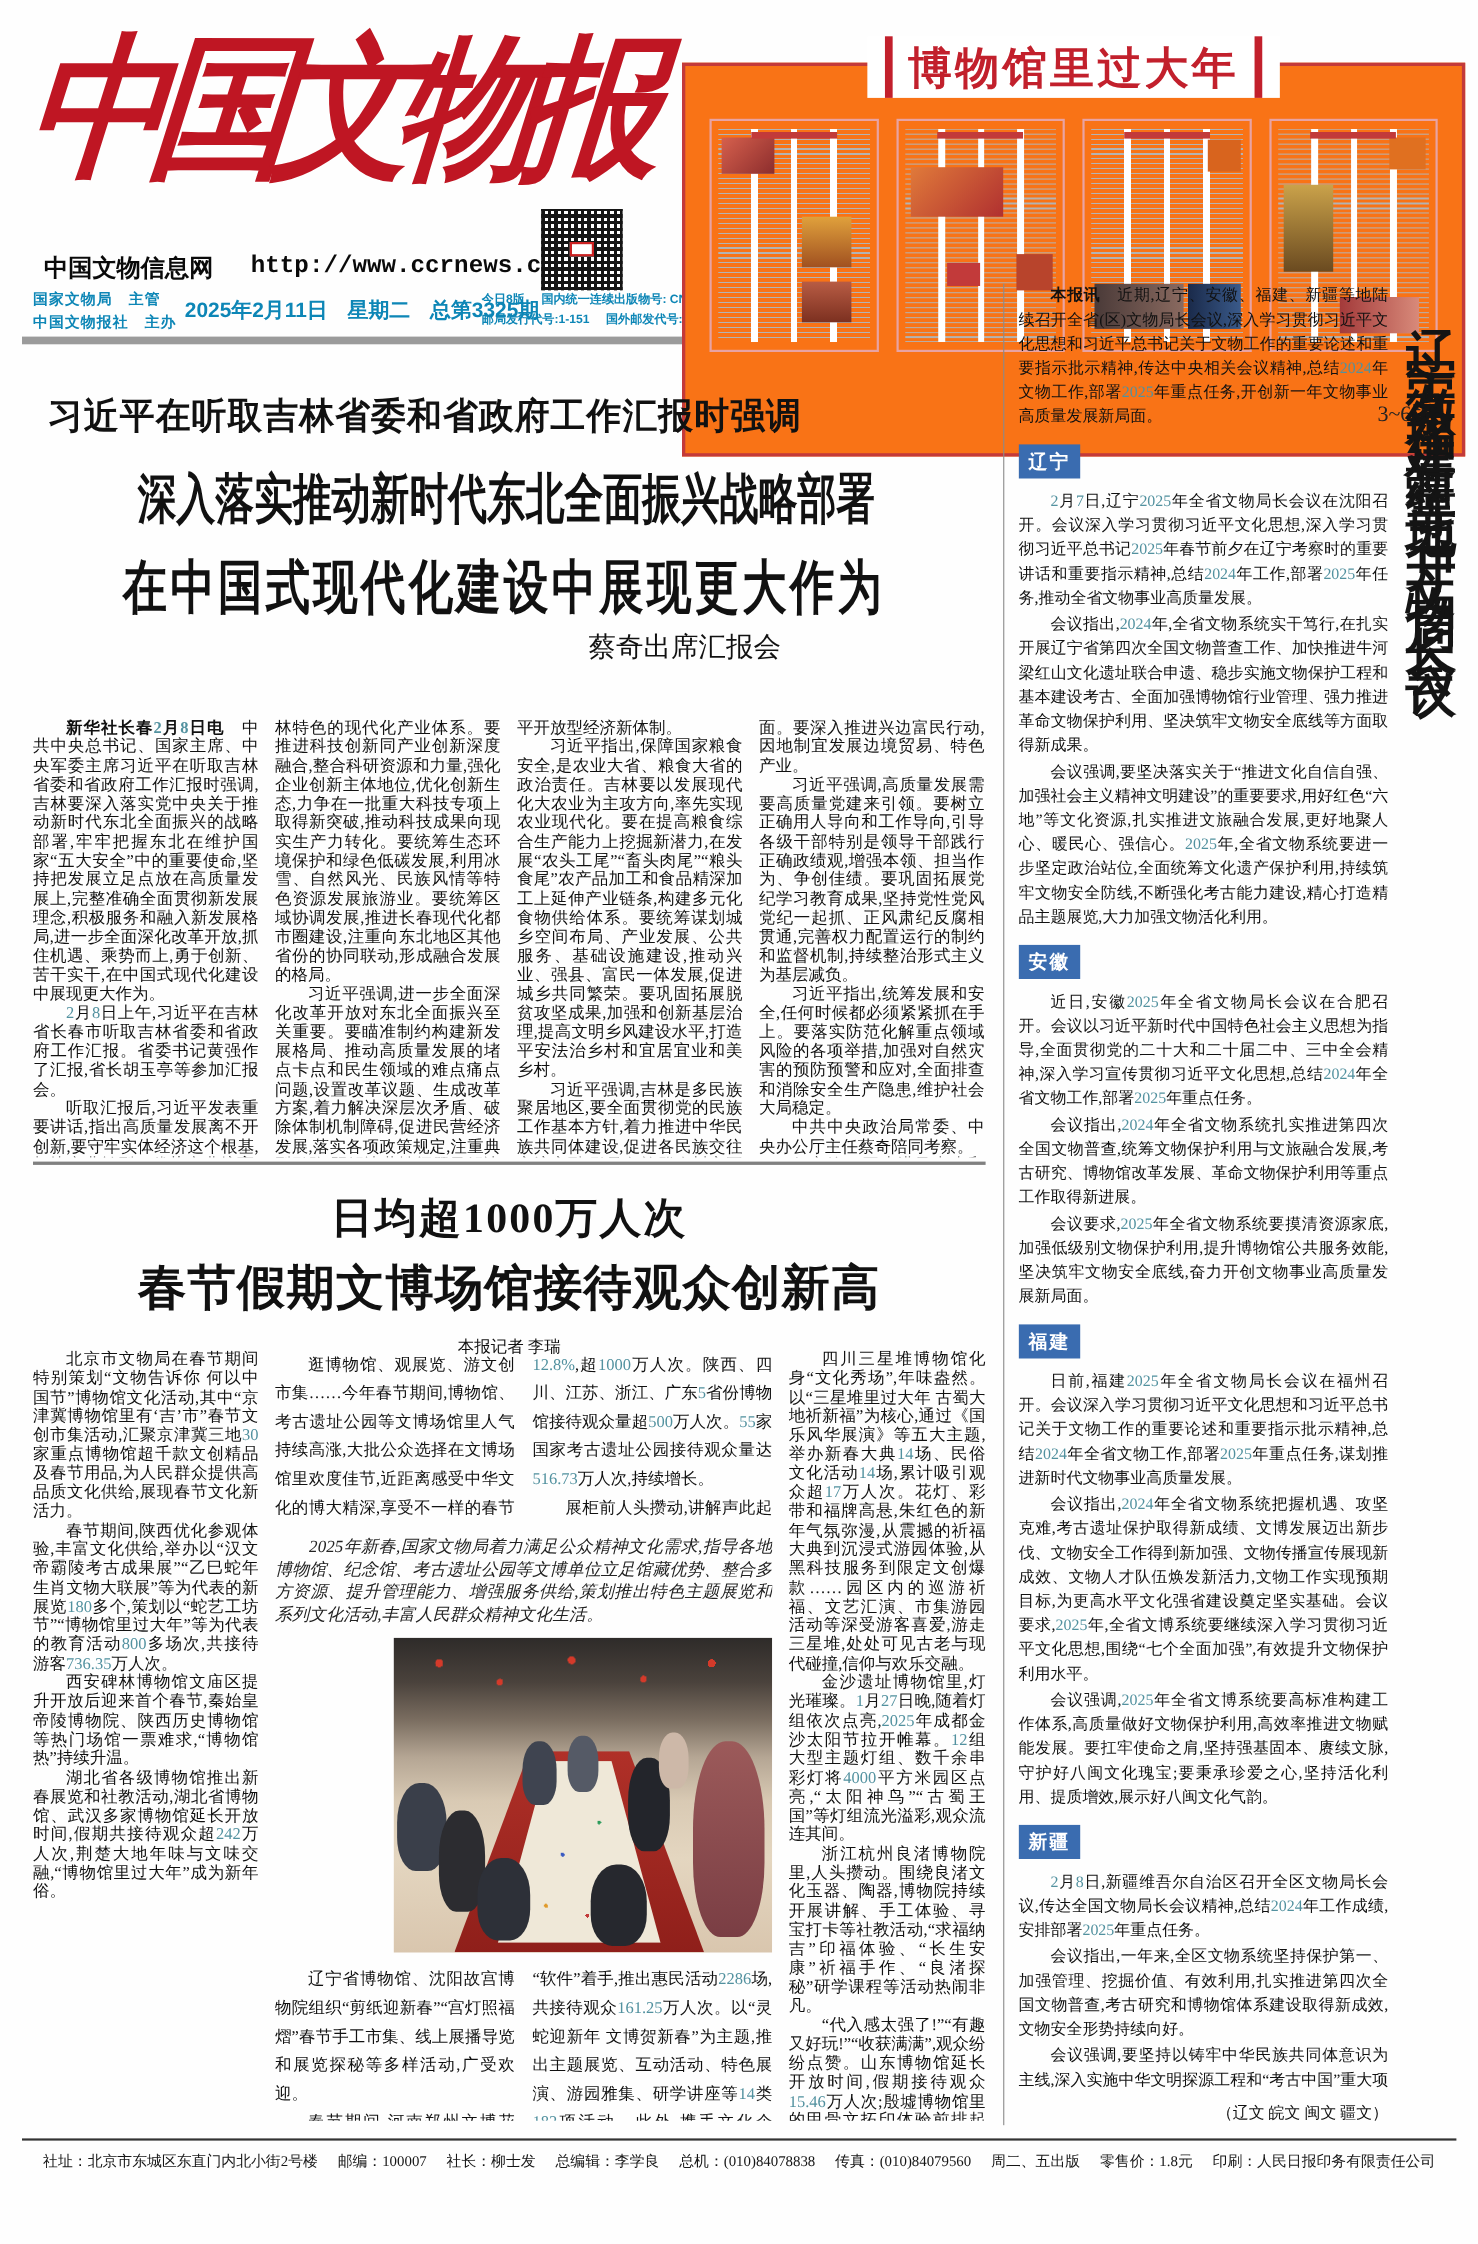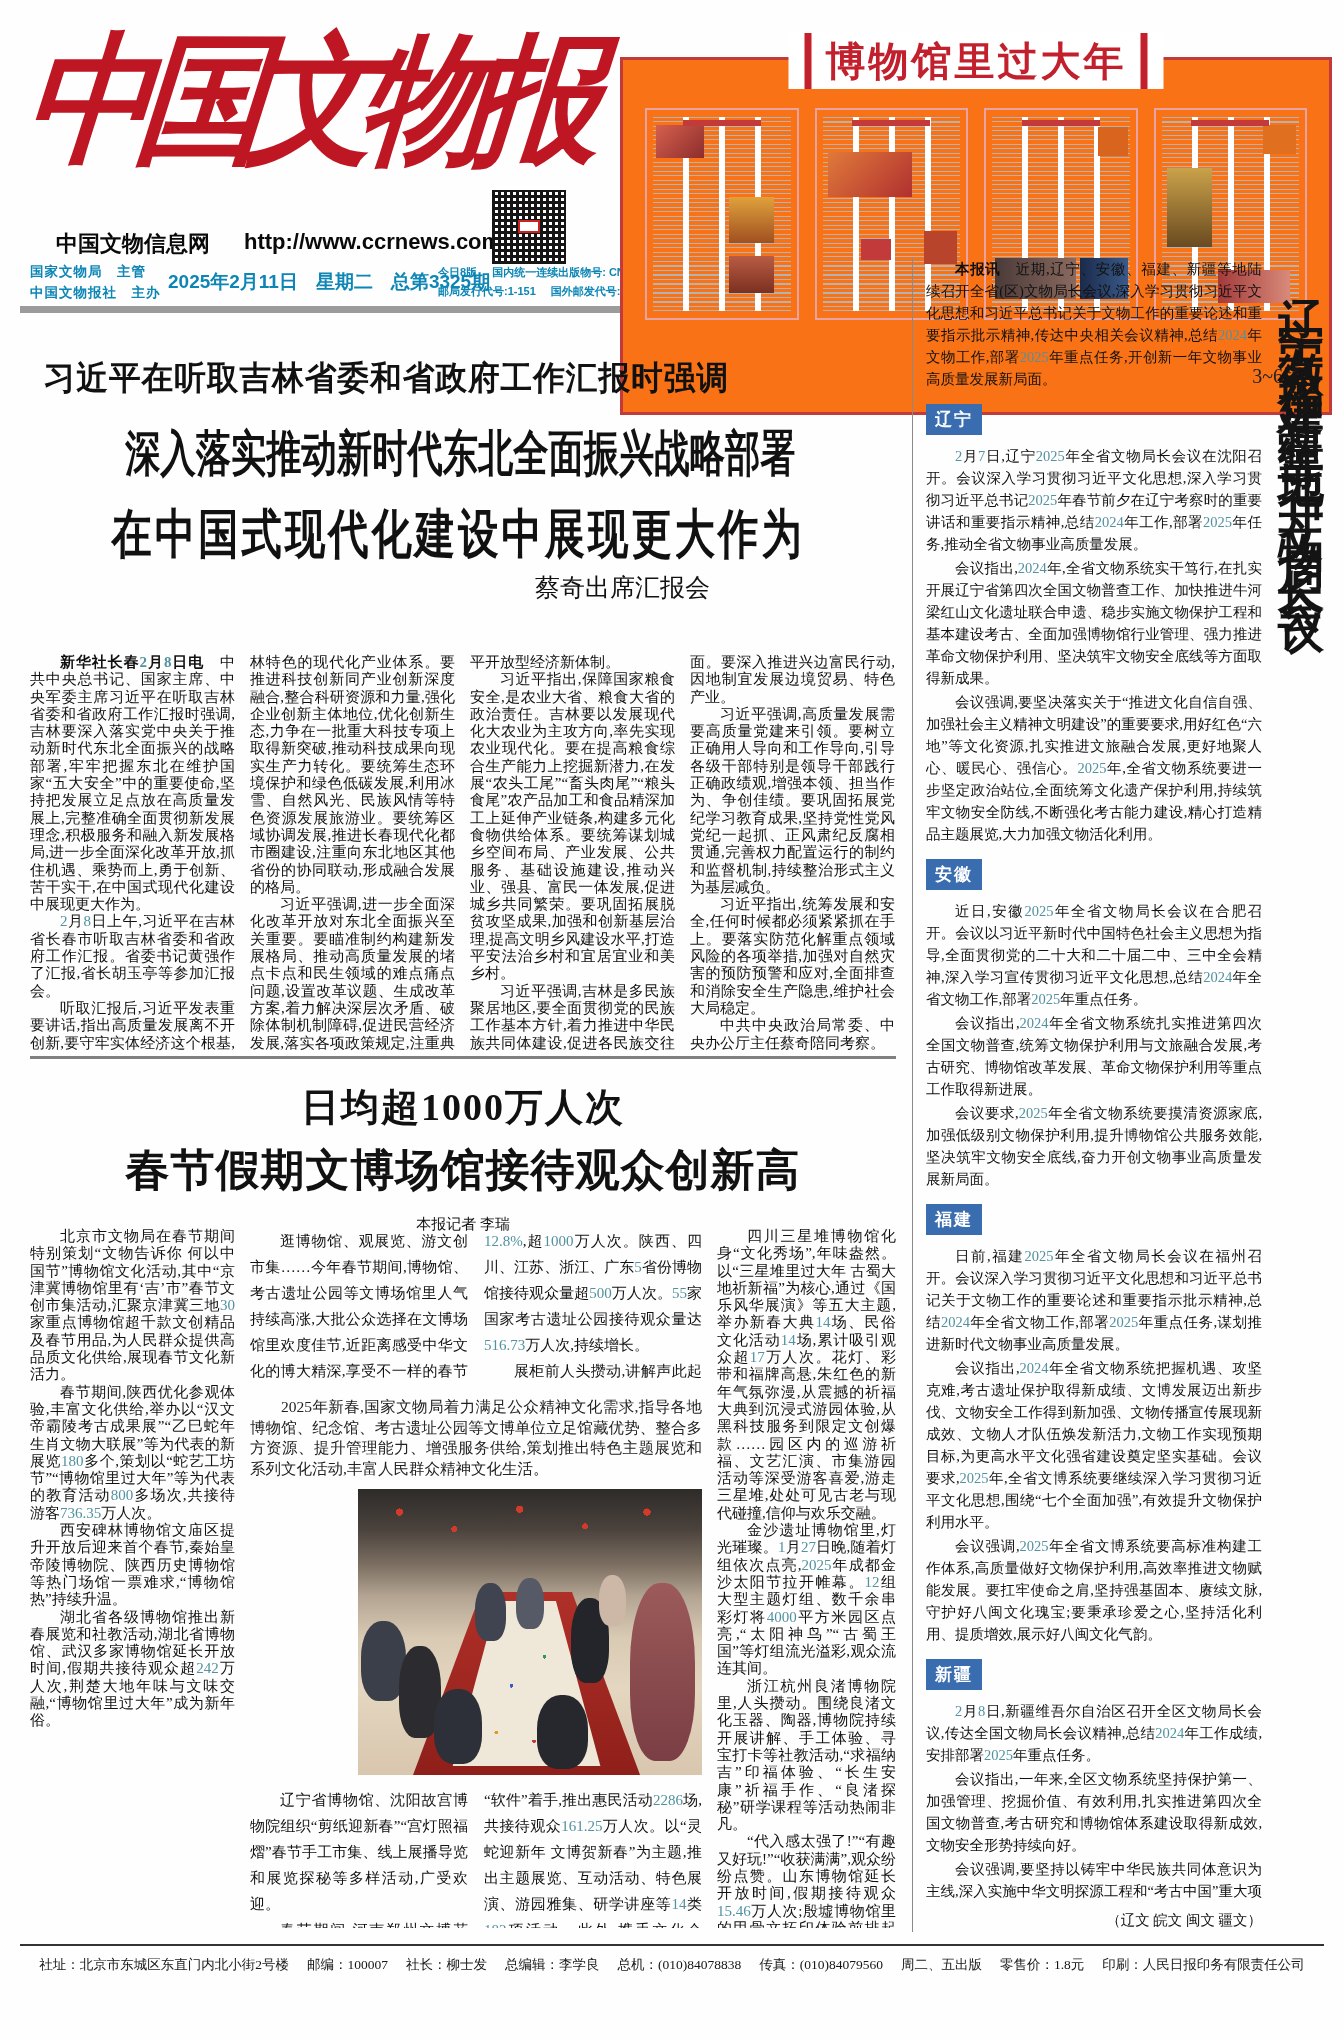--- a/index.html
+++ b/index.html
@@ -5,22 +5,22 @@
   html,body{margin:0;padding:0;background:#e9e9e9}
   body{width:1344px;font-family:"Liberation Serif","DejaVu Serif",serif;color:#111}
   .page{position:relative;width:1344px;height:2040px;background:#fefefe;overflow:hidden;margin:0 auto}
   .blue{color:#0d86b6}
 
   
   #masthead{position:absolute;left:26px;top:2px;width:552px;height:192px;color:#bf1623;
     font-weight:bold;font-style:italic;font-size:128px;line-height:192px;letter-spacing:-16px;
     white-space:nowrap;transform:skewX(-5deg) scaleY(1.1);transform-origin:left center;
     font-family:"DejaVu Serif","Liberation Serif",serif}
-  #site-line{position:absolute;left:56px;top:229px;display:flex;gap:34px;
-    font-family:Liberation Sans, sans-serif;font-weight:bold;font-size:22px;color:#0a0a0a}
+  #site-line{position:absolute;left:40px;top:229px;display:flex;gap:34px;
+    font-family:Liberation Mono, monospace;font-weight:bold;font-size:22px;color:#0a0a0a}
   #site-line a{color:#0a0a0a;text-decoration:none}
   #qr{position:absolute;left:492px;top:190px;width:74px;height:74px;
     background:repeating-linear-gradient(0deg,#151515 0 3px,transparent 3px 6px),
                repeating-linear-gradient(90deg,#151515 0 3px,#fff 3px 6px)}
   #qr::after{content:"";position:absolute;left:26px;top:30px;width:22px;height:13px;background:#fff;
     border:2px solid #c22;box-sizing:border-box}
   #pub{position:absolute;left:30px;top:261px;font:bold 13.5px/21px "Liberation Sans",sans-serif;letter-spacing:1px}
   #dateline{position:absolute;left:168px;top:261px;height:42px;display:flex;align-items:center;gap:18px;
     font:bold 19px "Liberation Sans",sans-serif}
   #codes{position:absolute;left:438px;top:263px;font:bold 11px/19px "Liberation Sans",sans-serif;white-space:nowrap}
@@ -77,21 +77,21 @@
   #a2{position:absolute;left:30px;top:1076px;width:866px;height:854px}
   .a2h1{text-align:center;font-weight:bold;font-size:38px;margin-top:6px;letter-spacing:2px}
   .a2h2{text-align:center;font-weight:bold;font-size:44px;margin-top:8px;letter-spacing:1px}
   .a2by{text-align:center;font-size:15px;margin-top:15px}
   #a2body{position:absolute;left:0;top:152px;width:866px;height:702px}
   .bcol{position:absolute;top:0;font-size:15px;line-height:17.3px;text-align:justify;overflow:hidden}
   #b1{left:0;width:205px;height:700px}
   #mid{left:220px;width:452px;height:700px;overflow:hidden}
   #mtop{display:flex;gap:16px;height:160px;overflow:hidden}
   .mcol{width:218px;flex:none;font-size:15px;line-height:26px;text-align:justify;overflow:hidden}
-  #kaiti{margin-top:9px;font-size:15.5px;line-height:20.5px;color:#222;text-indent:2em;text-align:justify}
+  #kaiti{margin-top:9px;font-style:italic;font-size:15.5px;line-height:20.5px;color:#222;text-indent:2em;text-align:justify}
   #photo{margin:10px 0 0 108px;width:344px;height:286px;position:relative;overflow:hidden;
     background:linear-gradient(180deg,#2e2b29 0%,#4a423c 14%,#7a6d60 26%,#b5a694 38%,#d9cab4 52%,#e4d6c0 70%,#d9c6ae 100%)}
   #photo .lant{position:absolute;top:2%;left:0;right:0;height:20%;background:
     radial-gradient(circle 6px at 12% 30%,#d43a2a 60%,transparent 61%),
     radial-gradient(circle 5px at 28% 60%,#d43a2a 60%,transparent 61%),
     radial-gradient(circle 6px at 47% 25%,#d43a2a 60%,transparent 61%),
     radial-gradient(circle 5px at 66% 55%,#d43a2a 60%,transparent 61%),
     radial-gradient(circle 6px at 84% 30%,#d43a2a 60%,transparent 61%)}
   #photo .carpet{position:absolute;left:16%;right:18%;top:36%;bottom:0;
     background:linear-gradient(180deg,#b03028,#8f1f1a);clip-path:polygon(30% 0,70% 0,100% 100%,0 100%)}

